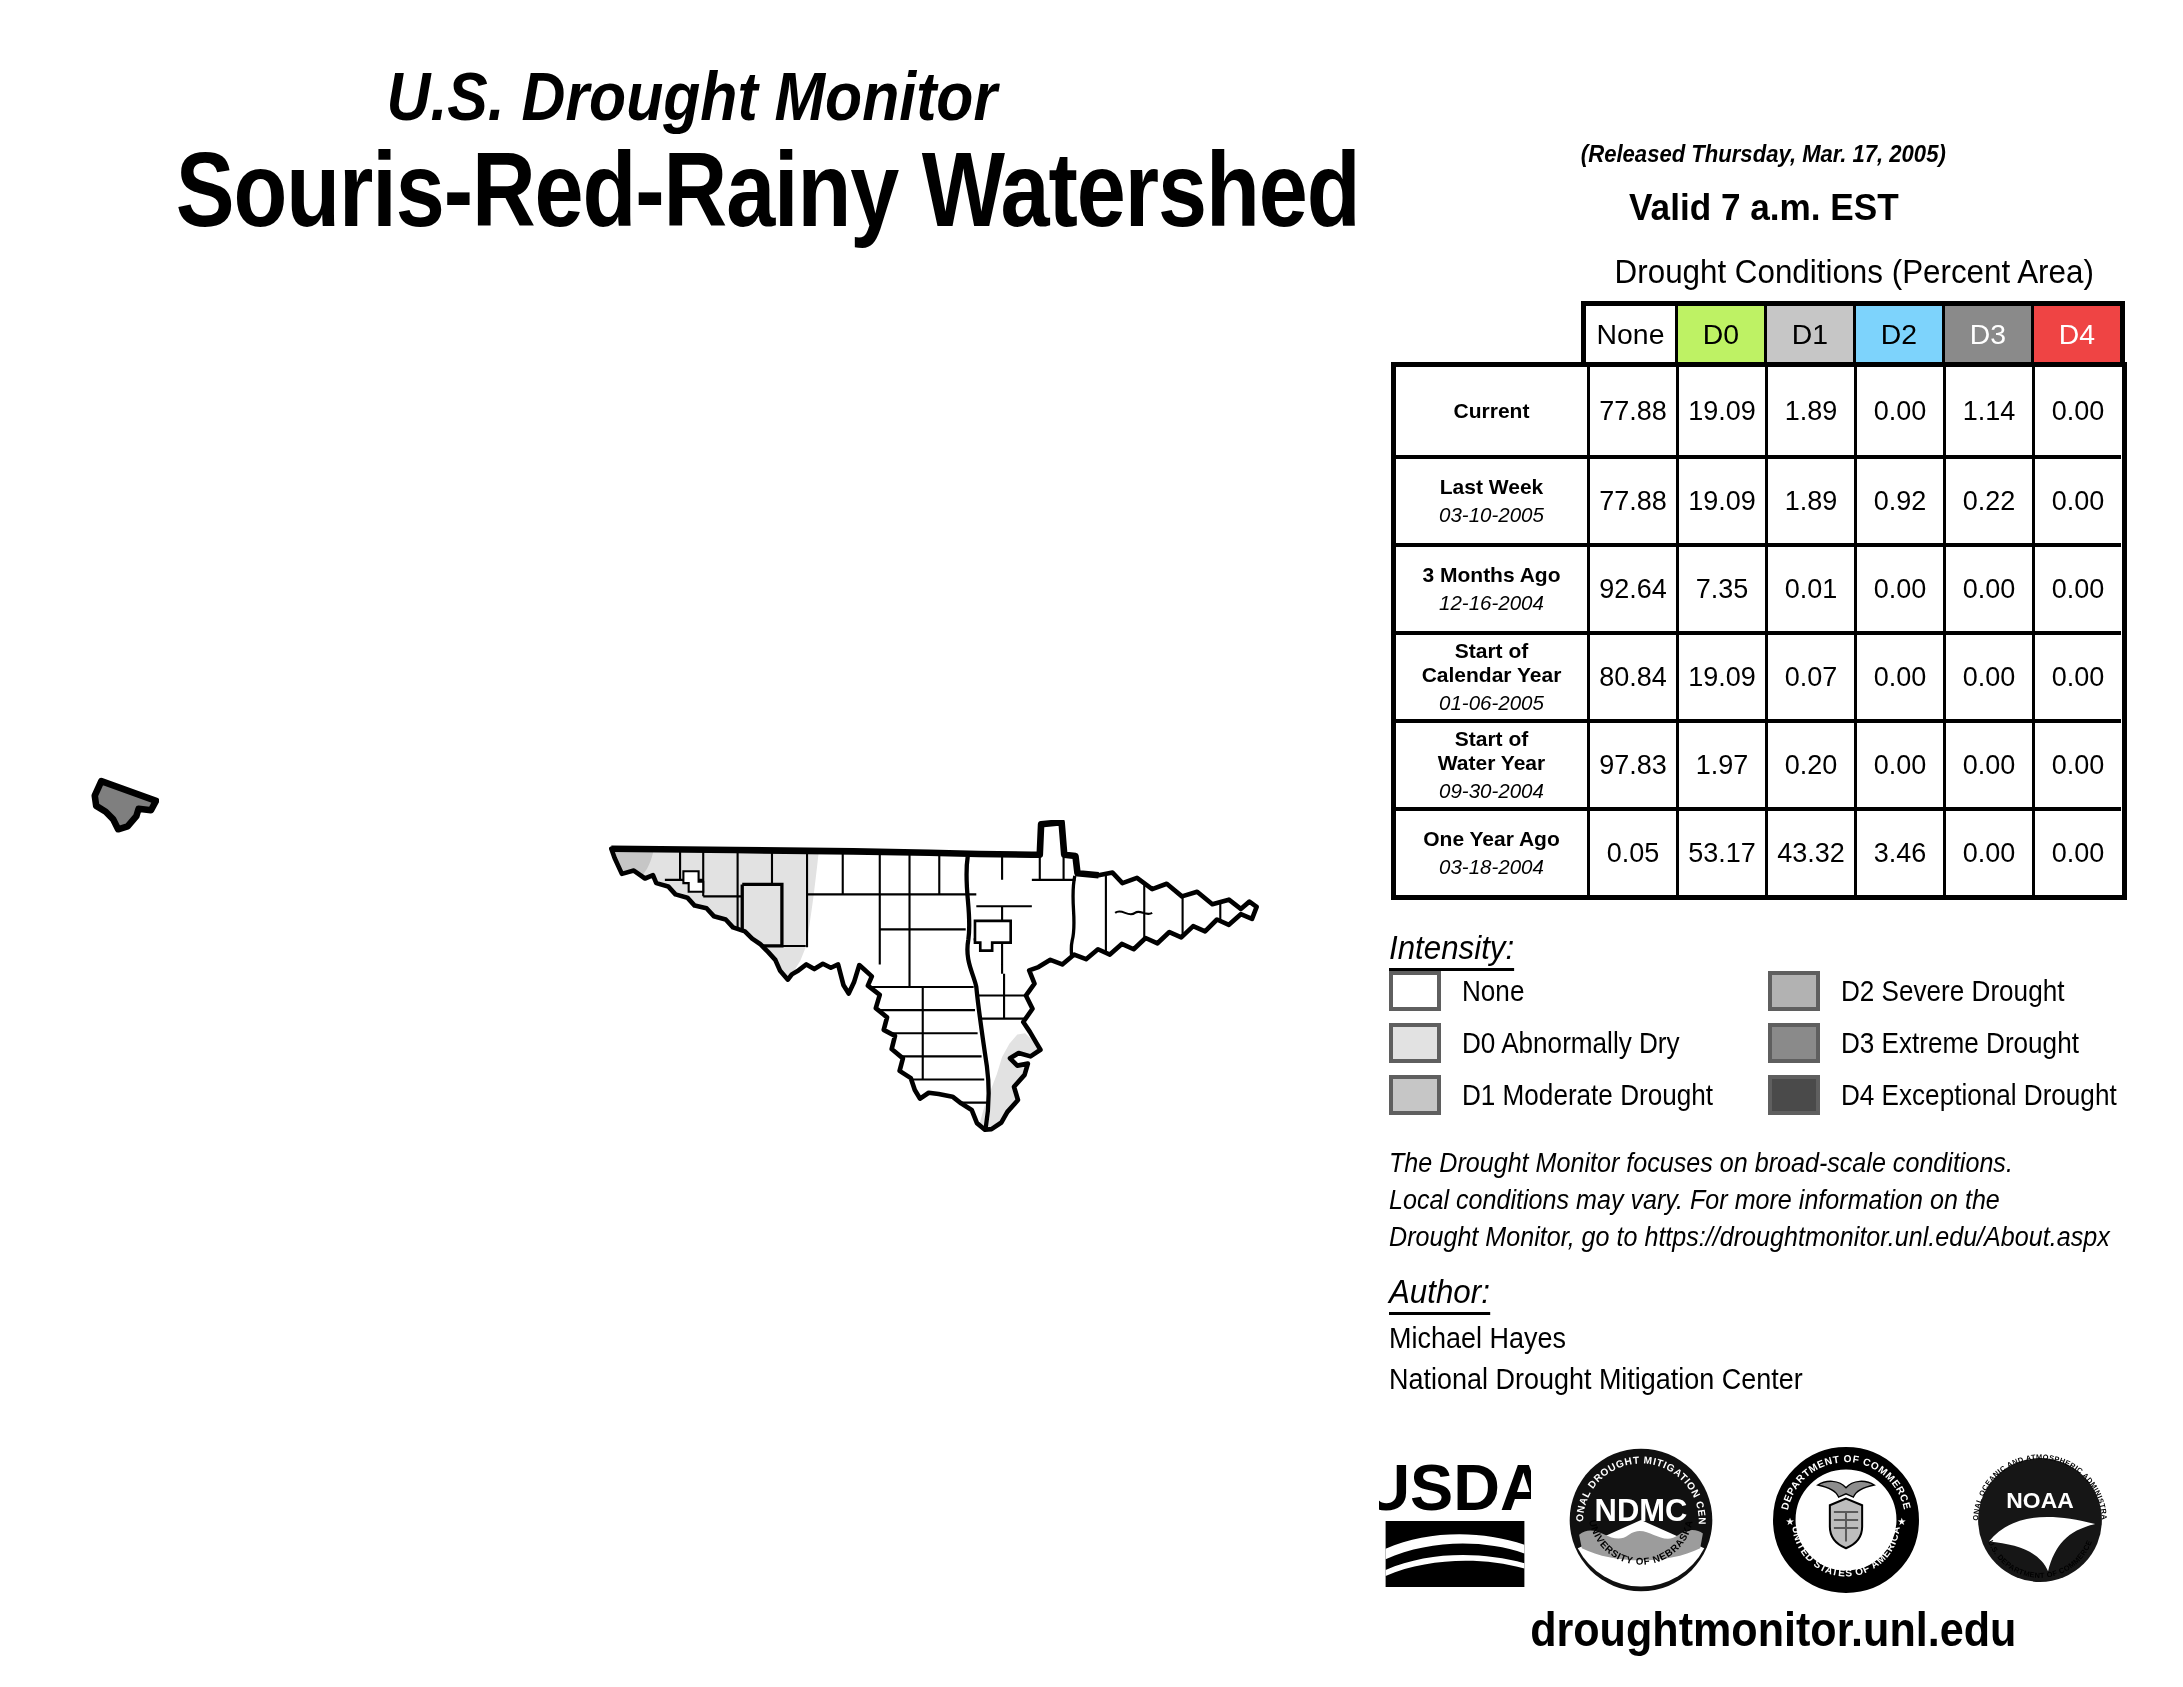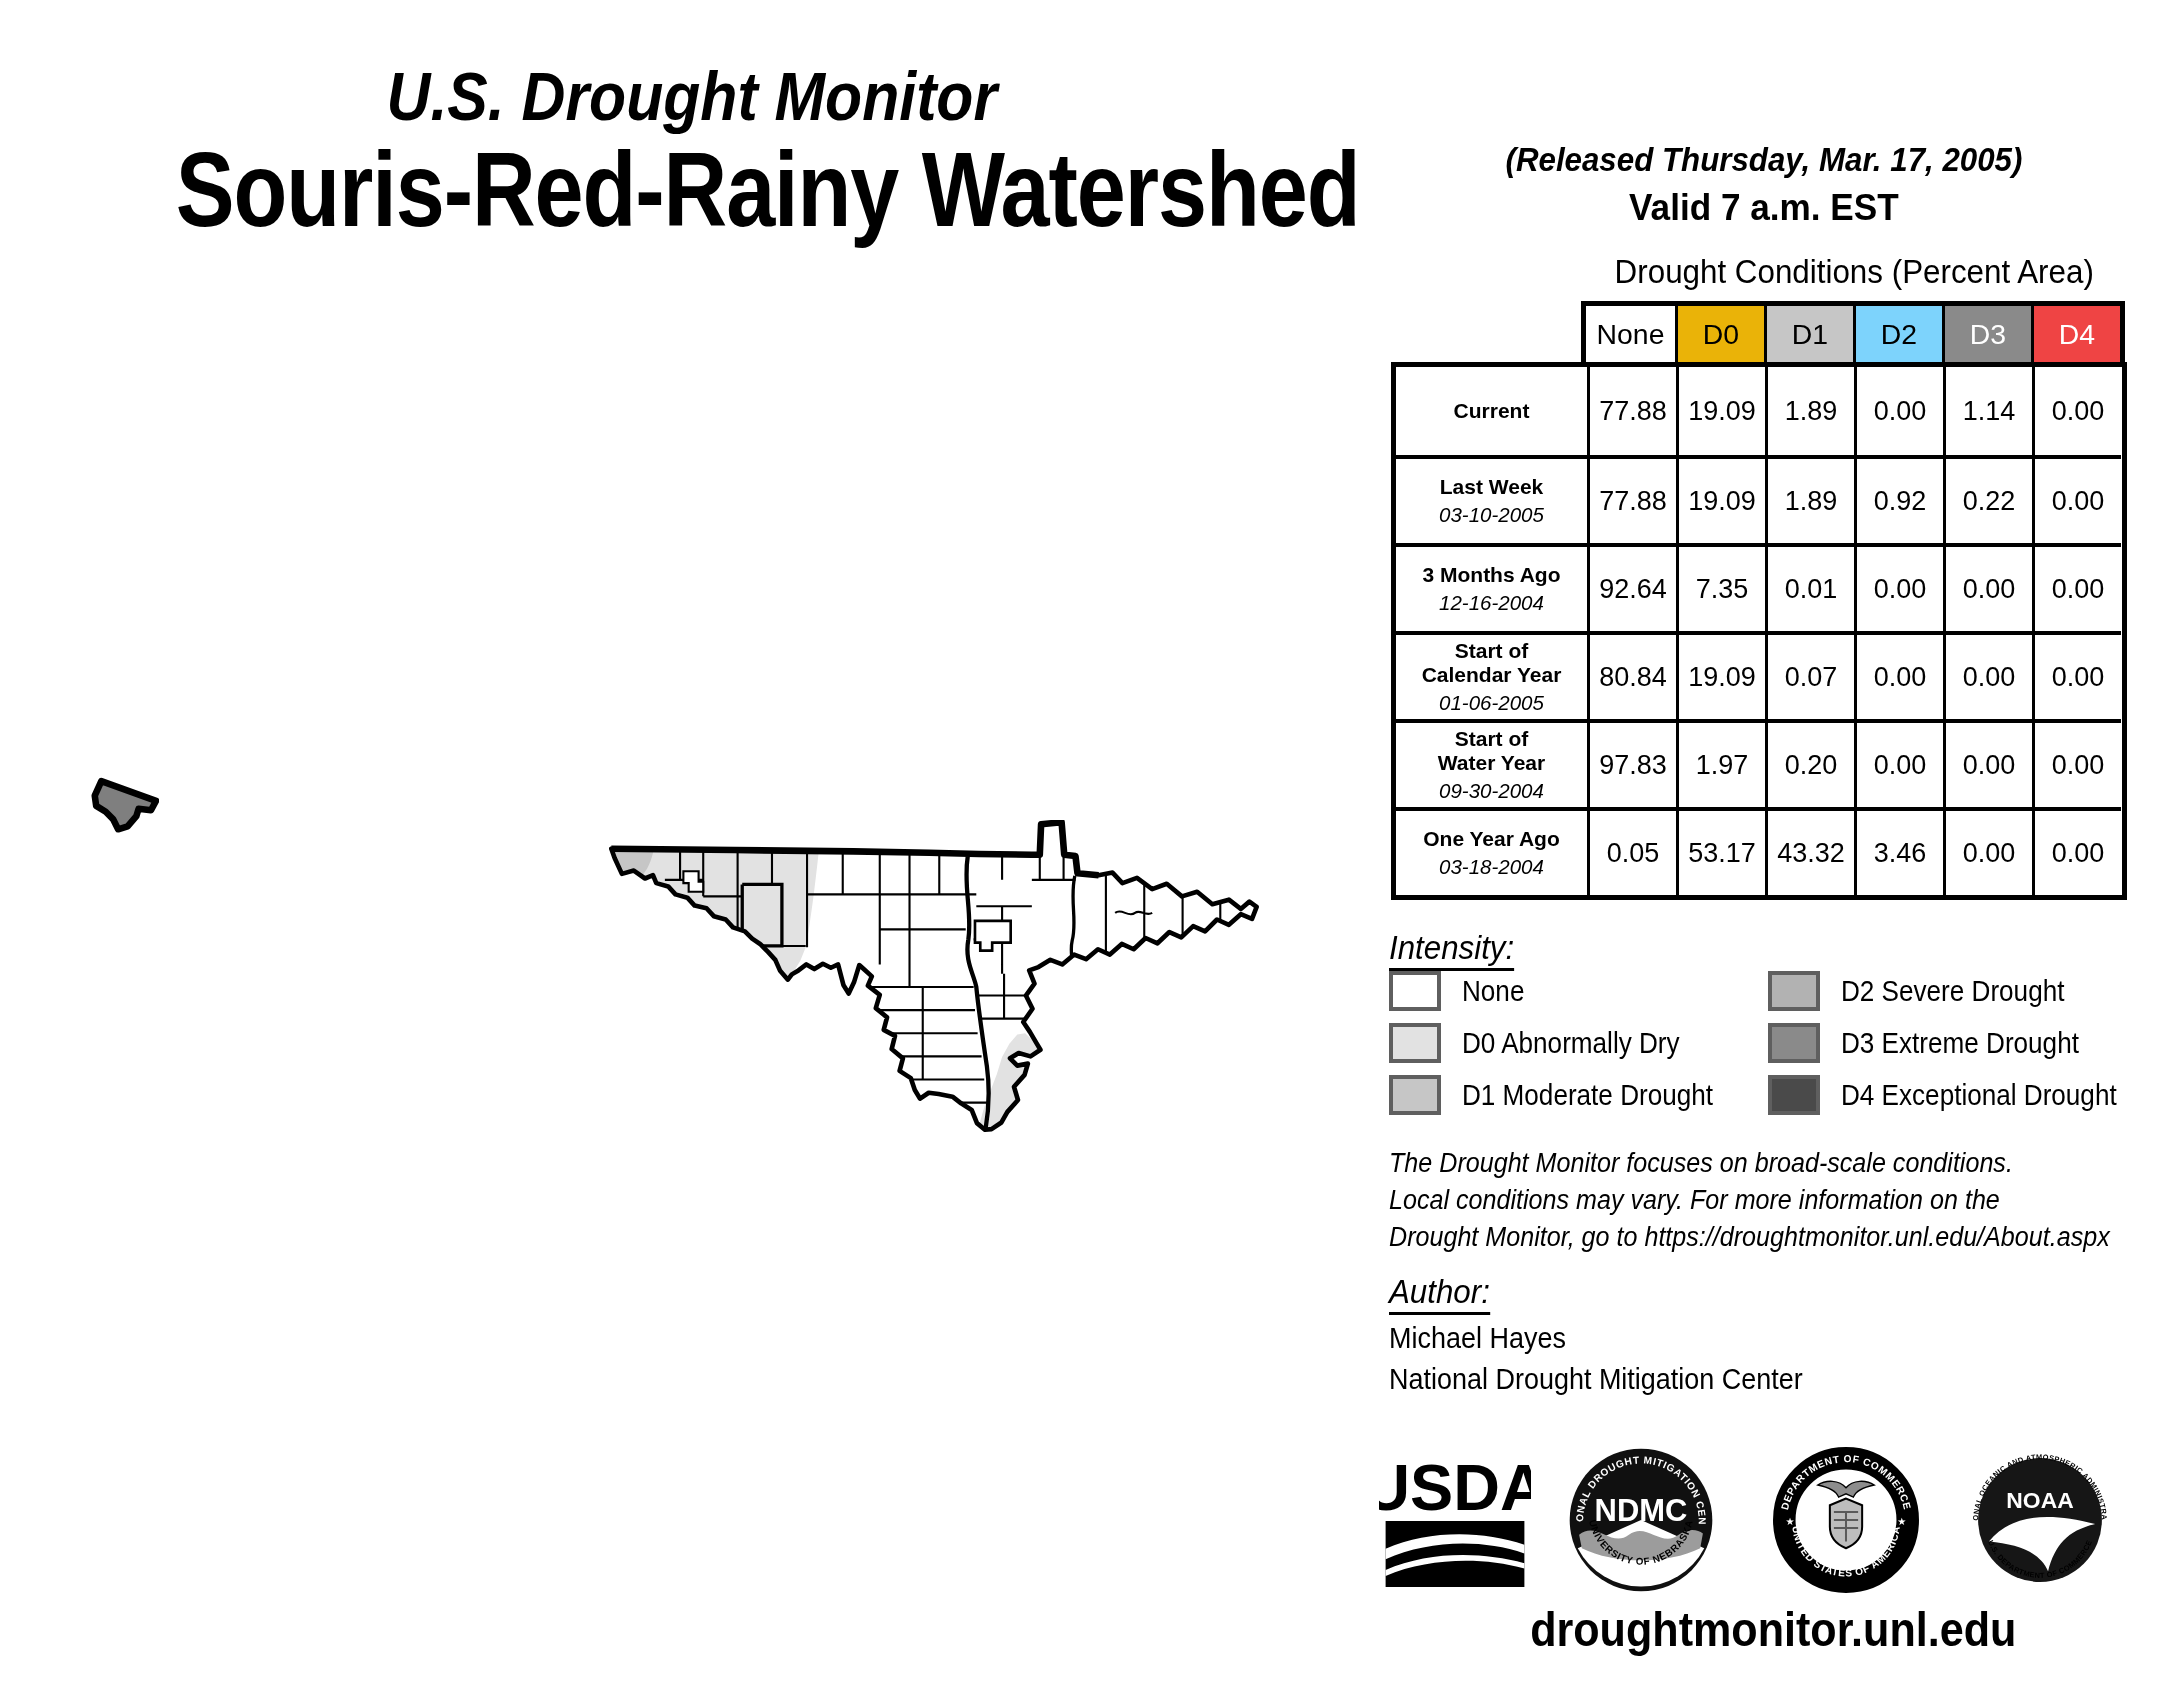--- a/index.html
+++ b/index.html
@@ -14,21 +14,21 @@
                font-size:69px;font-weight:bold;font-style:italic;}
   .title-main{position:absolute;left:63px;top:130px;width:1257px;text-align:center;
               font-size:105px;font-weight:bold;letter-spacing:-1.3px;}
   .title-main .cx{transform:scaleX(0.84);}
   .title-super .cx{transform:scaleX(0.88);}
 
   .date-main{position:absolute;left:1456px;top:66px;width:615px;text-align:center;
              font-size:64px;font-weight:bold;}
   .date-main .cx{transform:scaleX(0.85);}
   .date-released{position:absolute;left:1456px;top:140px;width:615px;text-align:center;
-                 font-size:34px;font-weight:bold;font-style:italic;}
+                 font-size:24px;font-weight:bold;font-style:italic;}
   .date-released .cx{transform:scaleX(0.92);}
   .date-valid{position:absolute;left:1456px;top:187px;width:615px;text-align:center;
               font-size:37px;font-weight:bold;}
   .date-valid .cx{transform:scaleX(0.95);}
 
   
   .table-title{position:absolute;left:1581px;top:253px;width:546px;text-align:center;
                font-size:33px;}
   .table-title .cx{transform:scaleX(0.95);}
 
@@ -115,21 +115,21 @@
     <path fill="none" stroke="#000" stroke-width="7" stroke-linejoin="round" d="M64,43 L250,45 L430,47 L545,49 L620,51 L700,52 L712,52 L714,6 L745,3 L749,52 L766,54 L769,80 L801,83 L822,79 L837,95 L859,87 L882,104 L904,96 L927,115 L950,108 L973,127 L998,120 L1016,134 L1029,123 L1040,131 L1033,149 L1016,142 L998,158 L980,150 L962,168 L944,160 L926,177 L908,169 L890,186 L872,178 L854,195 L836,187 L818,203 L800,195 L782,210 L764,203 L746,218 L728,211 L710,222 L696,227 L704,247 L691,265 L701,285 L687,305 L697,320 L707,337 L713,347 L698,357 L680,352 L667,360 L678,371 L694,368 L689,385 L673,403 L679,423 L663,441 L654,457 L639,467 L629,468 L617,458 L609,438 L593,428 L580,418 L559,414 L544,412 L531,421 L523,408 L517,390 L500,379 L505,360 L488,346 L493,326 L476,317 L481,298 L464,284 L470,264 L452,250 L458,236 L447,226 L439,219 L431,245 L423,262 L415,249 L407,218 L396,223 L384,217 L371,225 L359,218 L347,227 L337,233 L331,241 L319,227 L312,211 L301,199 L289,187 L277,179 L266,168 L248,162 L237,150 L219,145 L208,133 L190,129 L179,117 L161,112 L150,100 L132,95 L127,83 L115,88 L98,76 L80,81 L69,57 Z"></path>
     <path fill="none" stroke="#000" stroke-width="10" stroke-linejoin="round" d="M64,43 L250,45 L430,47 L545,49 L620,51 L700,52 L712,52 L714,6 L745,3 L749,52 L766,54 L769,80 L801,83"></path>
   </svg>
 
   <div class="table-title"><span class="cx">Drought Conditions (Percent Area)</span></div>
 
   <div class="dm-header">
     <div class="dm-hcell" style="background-color: rgb(255, 255, 255);">
         <span>None</span>
       </div>
-    <div class="dm-hcell" style="background-color: #eab308;">
+    <div class="dm-hcell" style="background-color: #bef264;">
         <span>D0</span>
       </div>
     <div class="dm-hcell" style="background-color: rgb(198, 198, 198);">
         <span>D1</span>
       </div>
     <div class="dm-hcell" style="background-color: #7dd3fc;">
         <span>D2</span>
       </div>
     <div class="dm-hcell hd-light" style="background-color: rgb(138, 138, 138);">
         <span>D3</span>

